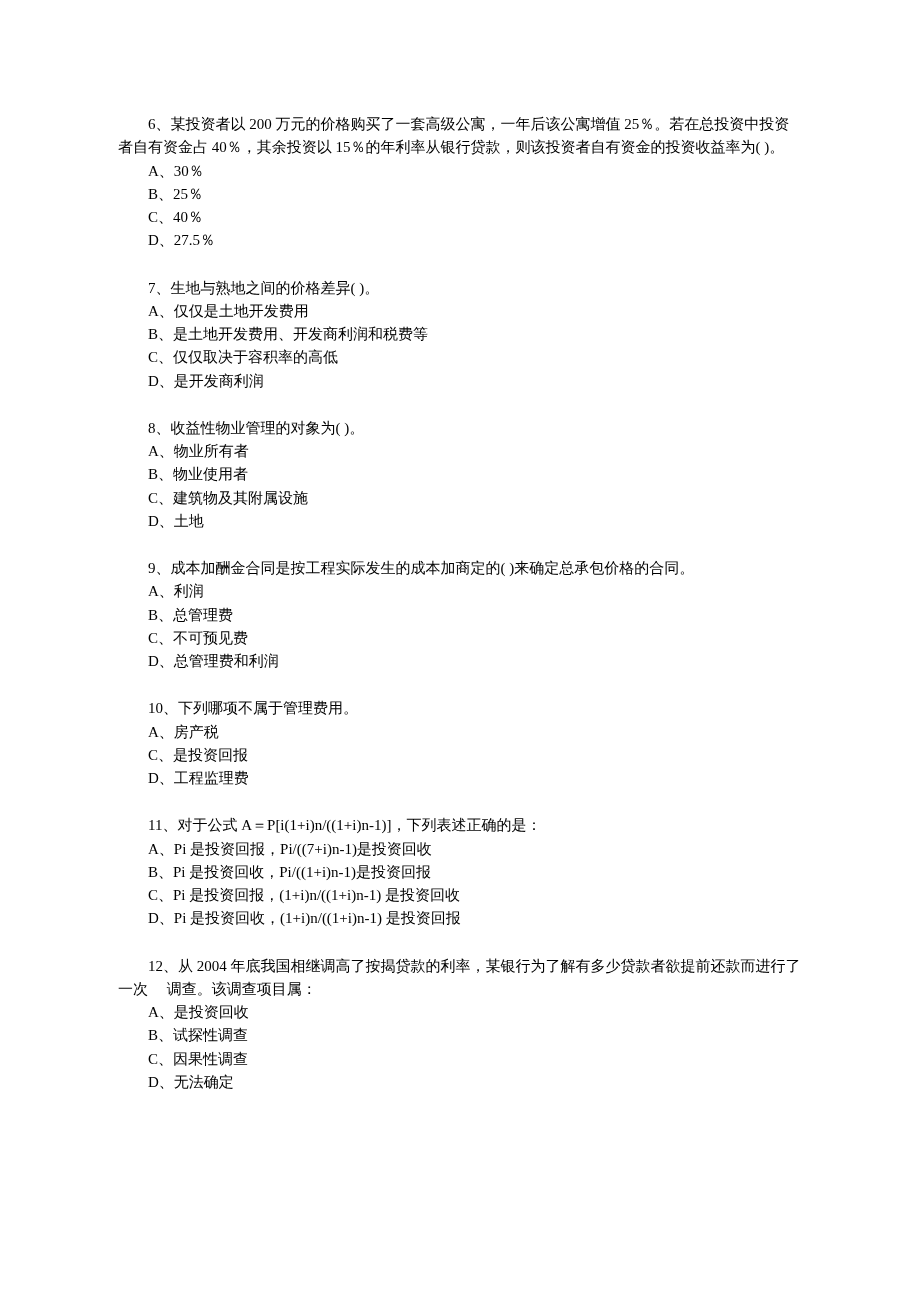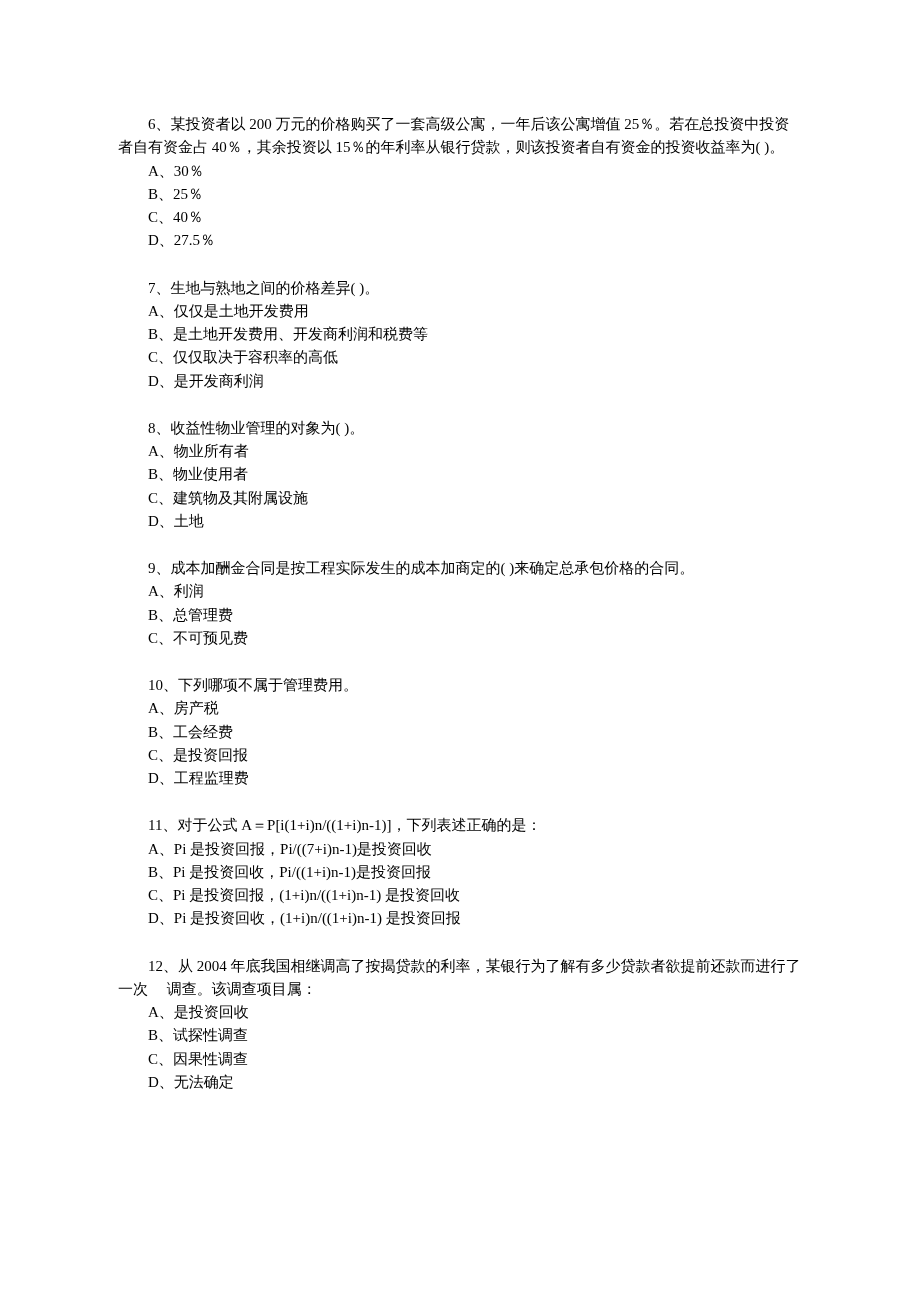--- a/index.html
+++ b/index.html
@@ -55,26 +55,26 @@
     <div class="option">B、物业使用者</div>
     <div class="option">C、建筑物及其附属设施</div>
     <div class="option">D、土地</div>
   </div>
 
   <div class="question-block">
     <div class="question-text"><span>9、</span><span>成本加酬金合同是按工程实际发生的成本加商定的( )来确定总承包价格的合同。</span></div>
     <div class="option">A、利润</div>
     <div class="option">B、总管理费</div>
     <div class="option">C、不可预见费</div>
+    <div class="option">D、总管理费和利润</div>
   </div>
 
   <div class="question-block">
     <div class="question-text"><span>10、</span><span>下列哪项不属于管理费用。</span></div>
     <div class="option">A、房产税</div>
-    <div class="option">B、工会经费</div>
     <div class="option">C、是投资回报</div>
     <div class="option">D、工程监理费</div>
   </div>
 
   <div class="question-block">
     <div class="question-text"><span>11、</span><span>对于公式 A＝P[i(1+i)n/((1+i)n-1)]，下列表述正确的是：</span></div>
     <div class="option">A、Pi 是投资回报，Pi/((7+i)n-1)是投资回收</div>
     <div class="option">B、Pi 是投资回收，Pi/((1+i)n-1)是投资回报</div>
     <div class="option">C、Pi 是投资回报，(1+i)n/((1+i)n-1) 是投资回收</div>
     <div class="option">D、Pi 是投资回收，(1+i)n/((1+i)n-1) 是投资回报</div>

